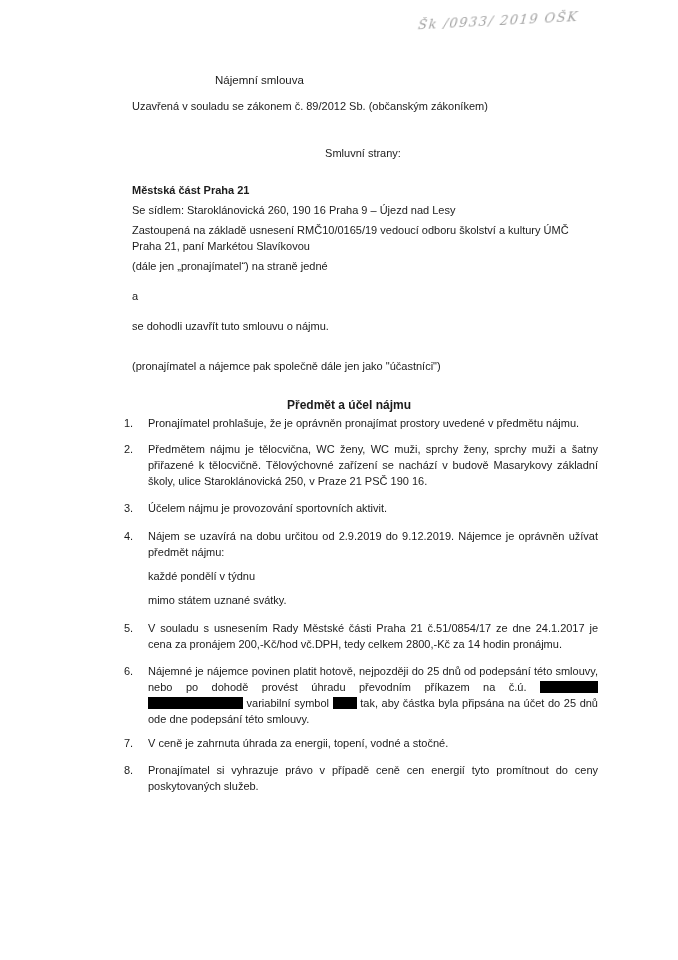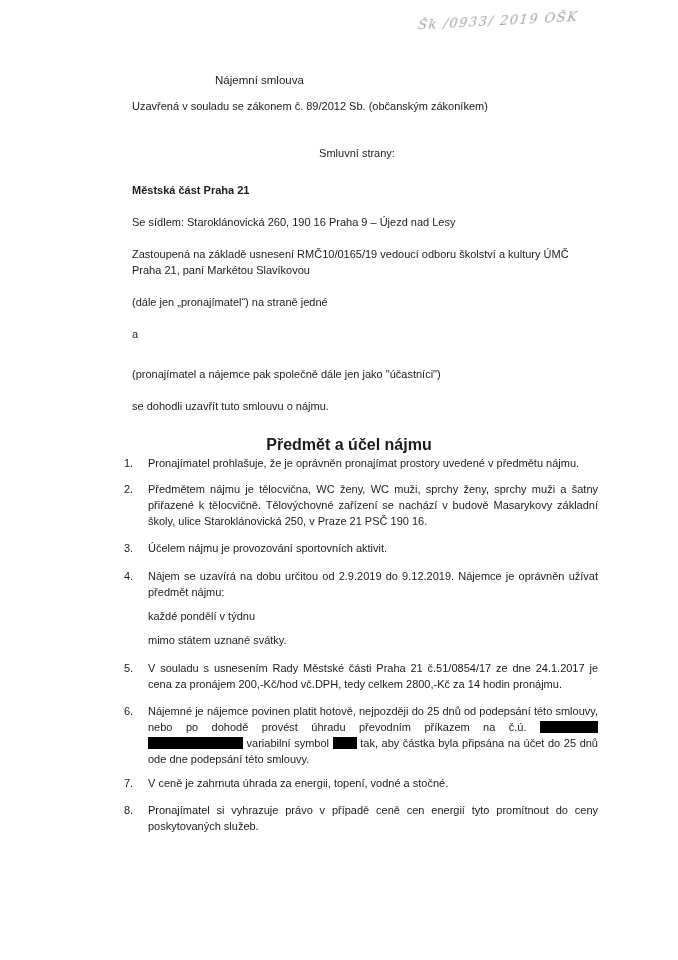--- a/index.html
+++ b/index.html
@@ -9,34 +9,34 @@
     font-size:11px;line-height:16px;overflow:hidden;margin:0 auto;
   }
   .handwritten{
     position:absolute;left:418px;top:12px;width:210px;
     font-family:"DejaVu Serif", serif;font-style:italic;
     font-size:13px;letter-spacing:1.5px;color:#8d8d8d;
     transform:rotate(-3deg) skewX(-10deg);opacity:.8;filter:blur(.3px);
     white-space:nowrap;
   }
   .content{position:absolute;left:124px;top:0;width:474px;}
-  p{margin:16px;}
+  p{margin:4px;}
   .para{margin-left:8px;}
   .bold{font-weight:bold;}
   .nowrap{white-space:nowrap;}
   .title{margin:72px 0 0 91px;font-weight:normal;font-size:11.5px;}
   .subtitle{margin-top:10px;}
   .parties-label{margin-top:31px;text-align:center;}
   .party-landlord{margin-top:21px;}
   .conj{margin-top:14px;}
   .party-tenant{margin-top:16px;}
   .joint{margin-top:24px;}
   .agreement{margin-top:14px;}
   .heading{
-    margin:23px 24px 2px 0;font-weight:bold;font-size:16px;
+    margin:23px 24px 2px 0;font-weight:bold;font-size:12px;
     text-align:center;
   }
   .items{margin:0;padding:0;list-style:none;}
   .item{display:flex;align-items:flex-start;}
   .num{flex:none;width:24px;}
   .iwrap{flex:1;min-width:0;}
   .itext{flex:1;min-width:0;text-align:justify;}
   .iwrap .itext{width:auto;}
   .subline{margin-top:8px;}
   .subline.first{}
@@ -66,22 +66,22 @@
     <div class="party-landlord">
       <p class="para bold">Městská část Praha 21</p>
       <p class="para">Se sídlem: Staroklánovická 260, 190 16 Praha 9 – Újezd nad Lesy</p>
       <p class="para">Zastoupená na základě usnesení RMČ10/0165/19 vedoucí odboru školství a kultury ÚMČ Praha 21, paní Markétou Slavíkovou</p>
       <p class="para">(dále jen „pronajímatel“) na straně jedné</p>
     </div>
 
     <p class="para conj">a</p>
 
 
+    <p class="para agreement">se dohodli uzavřít tuto smlouvu o nájmu.</p>
     <p class="para joint">(pronajímatel a nájemce pak společně dále jen jako "účastníci")</p>
-    <p class="para agreement">se dohodli uzavřít tuto smlouvu o nájmu.</p>
 
     <p class="heading">Předmět a účel nájmu</p>
 
     <ol class="items">
 
       <li class="item mb10">
         <span class="num">1.</span>
         <div class="itext">Pronajímatel prohlašuje, že je oprávněn pronajímat prostory uvedené v předmětu nájmu.</div>
       </li>
 

